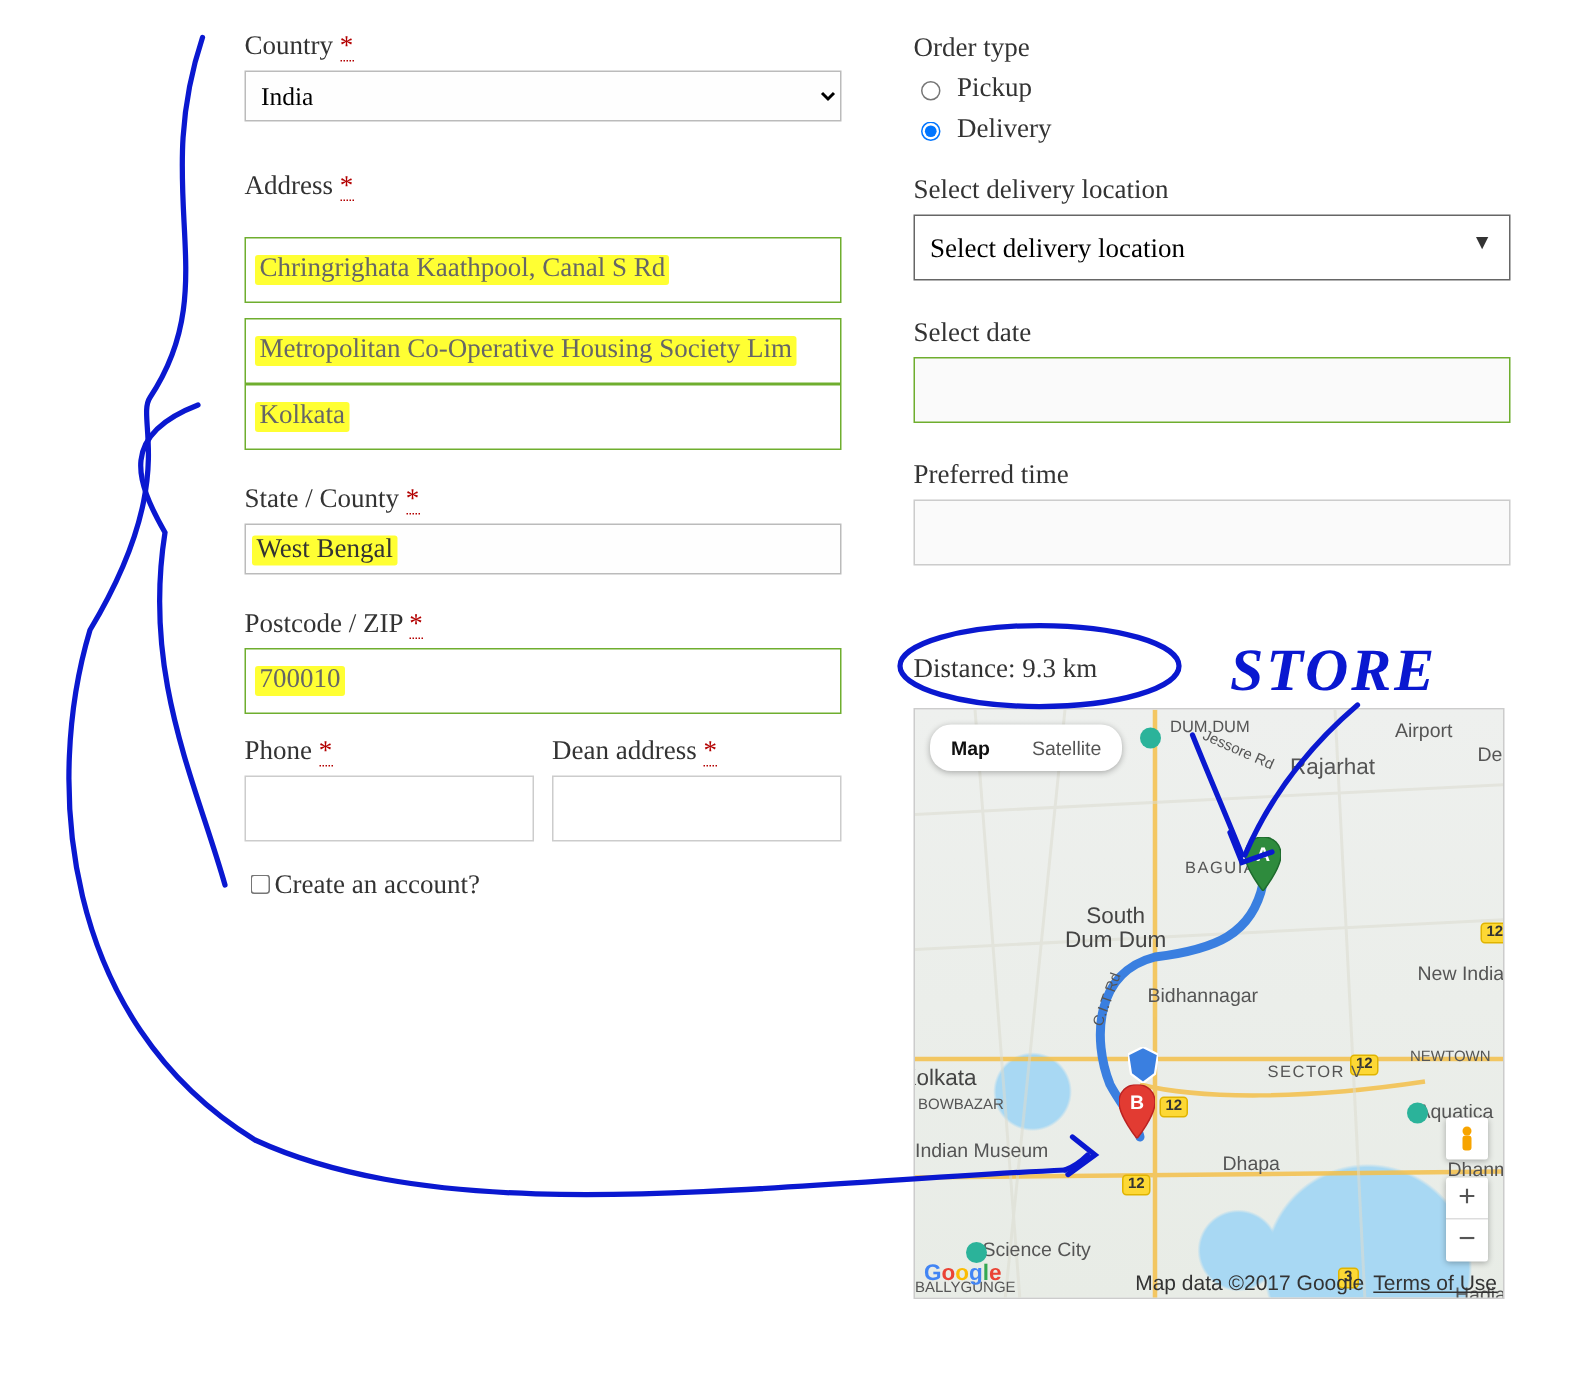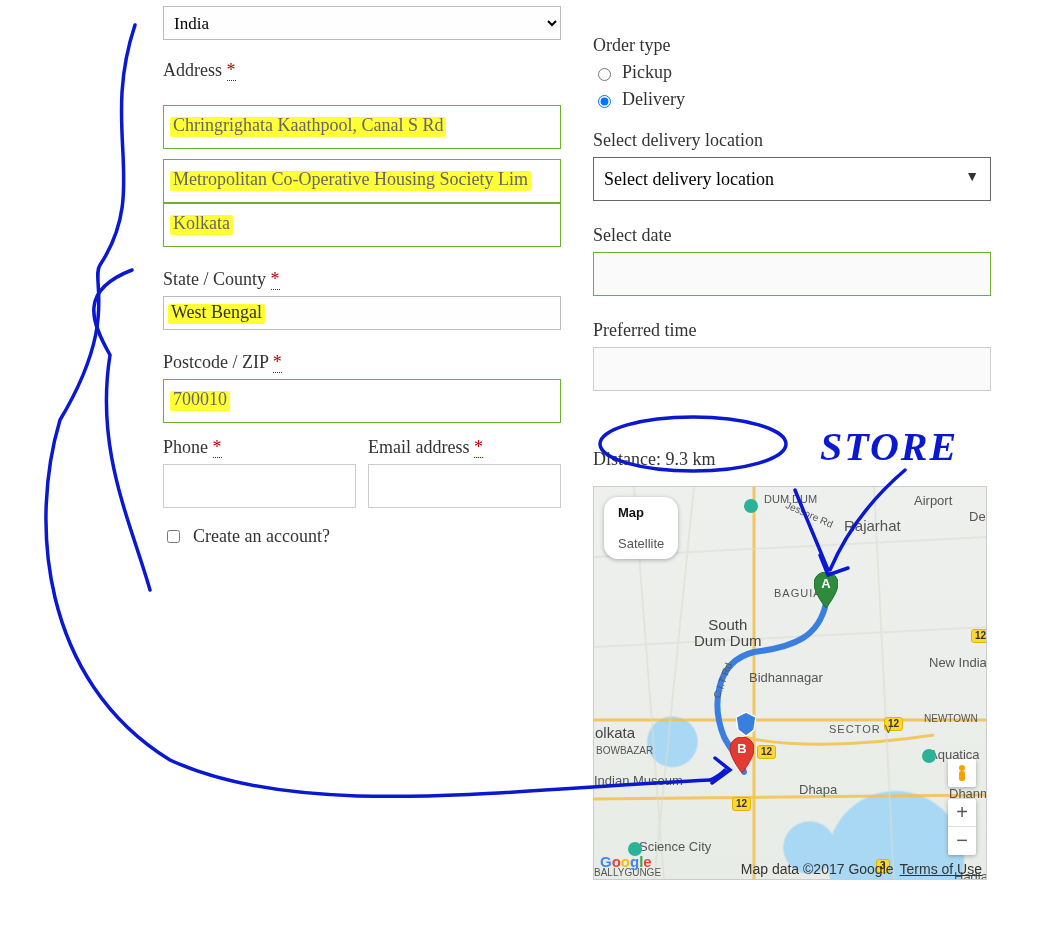--- a/index.html
+++ b/index.html
@@ -24,22 +24,22 @@
     display: flex;
     align-items: flex-start;
   }
   .left {
     width: 398px;
     margin-left: 163px;
     padding-top: 6px;
   }
   .right {
     width: 398px;
-    margin-left: 32px;
-    padding-top: 35px;
+    margin-left: 48px;
+    padding-top: 21px;
   }
   .field-label {
     margin-top: 14px;
     margin-bottom: 6px;
   }
   .req {
     color: #b30000;
     border-bottom: 1px dotted #b30000;
   }
   select.normal {
@@ -66,21 +66,20 @@
   .row2 {
     display: flex;
     gap: 12px;
     align-items: center;
   }
   .row2 > div { flex: 1; }
   .chkrow {
     margin-top: 18px;
     display: flex;
     align-items: center;
-    gap: 10px;
   }
   
   .hl {
     position: relative;
     display: inline-block;
     z-index: 0;
   }
   .hl::before {
     content: "";
     position: absolute;
@@ -152,21 +151,20 @@
   }
   .maptype {
     position: absolute;
     top: 10px; left: 10px;
     display: flex;
     background: #fff;
     border-radius: 14px;
     box-shadow: 0 1px 4px rgba(0,0,0,.3);
     font-size: 13px;
     z-index: 3;
-    flex-direction: column;
   }
   .maptype > div { padding: 8px 14px; color: #555; cursor: pointer; }
   .maptype > div.active { color: #111; font-weight: 600; }
   .zoom {
     position: absolute;
     right: 10px; bottom: 24px;
     width: 28px;
     background: #fff;
     box-shadow: 0 1px 4px rgba(0,0,0,.3);
     border-radius: 2px;
@@ -265,25 +263,28 @@
 
     <path d="M795 490 C 805 515, 818 545, 828 570"></path>
   </g>
   <text x="820" y="460" class="handwritten">STORE</text>
 </svg>
 
 <div class="cols">
 
   <div class="left">
 
+    <div class="field-label">
+      <span>Country</span> <span class="req">*</span>
+    </div>
     <select class="normal">
       <option>India</option>
     </select>
 
-    <div class="field-label" style="margin-top:20px">
+    <div class="field-label" style="margin-top:32px">
       <span>Address</span> <span class="req">*</span>
     </div>
     <div style="position:relative">
       <input class="tinput addr1" value="Chringrighata Kaathpool, Canal S Rd" style="">
       <span style="position:absolute;left:10px;top:28px;pointer-events:none;color:#666"><span class="hl">Chringrighata Kaathpool, Canal S Rd</span></span>
     </div>
     <div style="position:relative;margin-top:10px">
       <input class="tinput" value="Metropolitan Co-Operative Housing Society Lim" style="">
       <span style="position:absolute;left:10px;top:10px;pointer-events:none;color:#666"><span class="hl">Metropolitan Co-Operative Housing Society Lim</span></span>
     </div>
@@ -313,21 +314,21 @@
 
     <div class="row2" style="margin-top:0">
       <div>
         <div class="field-label">
           <span>Phone</span> <span class="req">*</span>
         </div>
         <input class="tinput grey tinput-short" style="">
       </div>
       <div>
         <div class="field-label">
-          <span>Email address</span> <span class="req">*</span>
+          <span>Dean address</span> <span class="req">*</span>
         </div>
         <input class="tinput grey tinput-short" style="">
       </div>
     </div>
 
     <div class="chkrow">
       <input type="checkbox" style="">
       <span>Create an account?</span>
     </div>
   </div>

